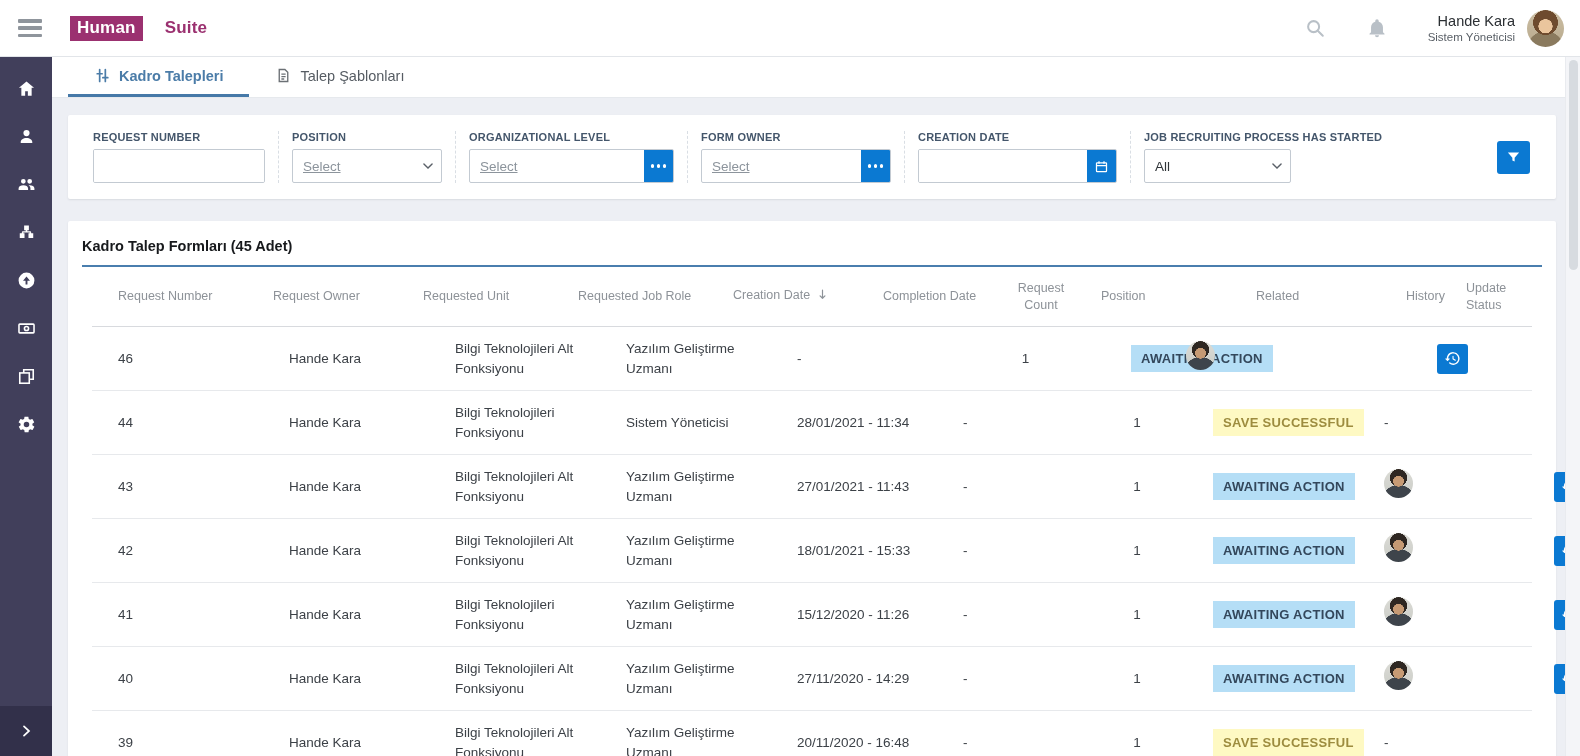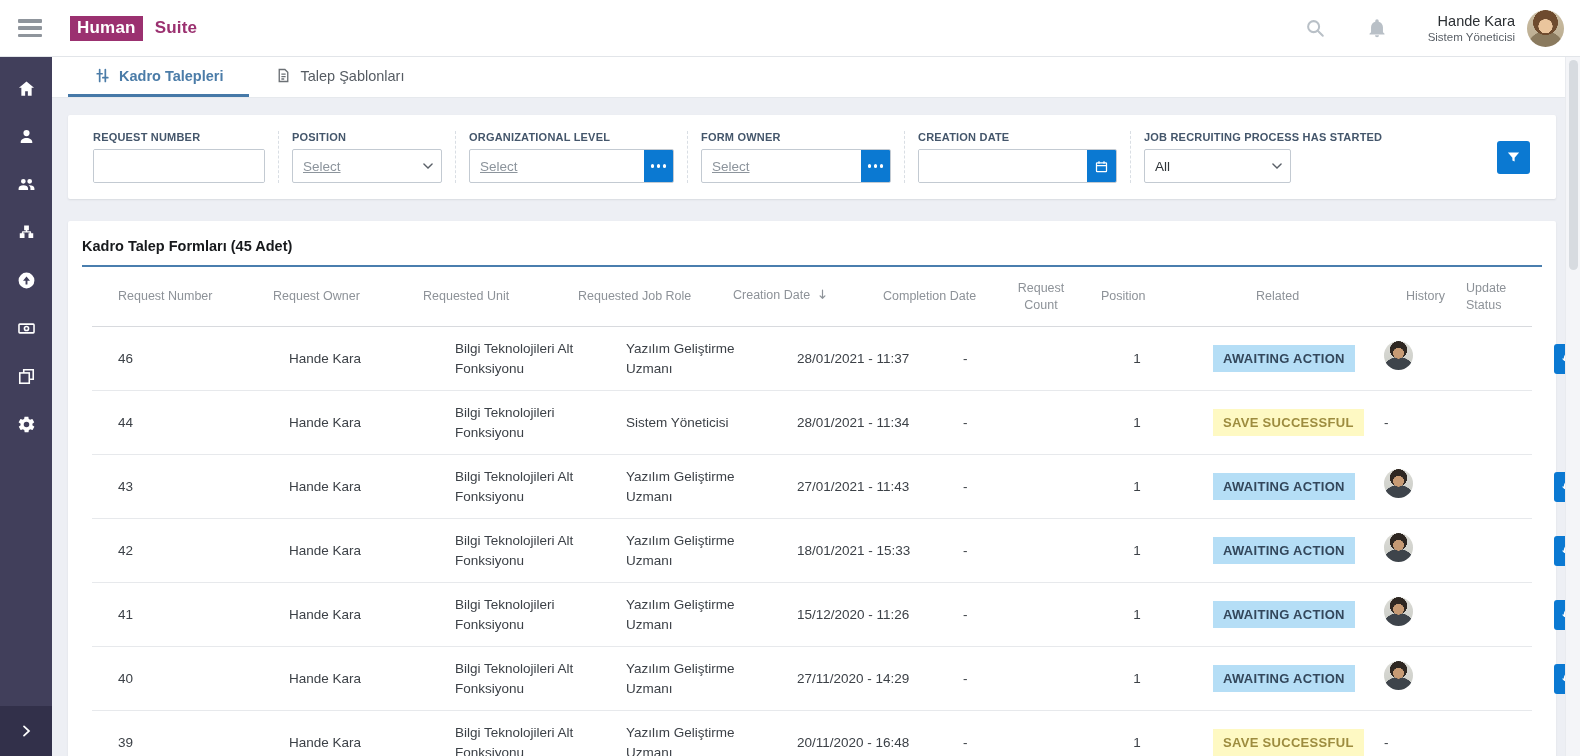--- a/index.html
+++ b/index.html
@@ -9,21 +9,21 @@
   
   .topbar { position:absolute; top:0; left:0; width:1580px; height:57px;
     background:#fff; border-bottom:1px solid #E2E5E9; display:flex; align-items:center;
     padding:0 16px; z-index:30; }
   .hamburger { width:24px; height:18px; display:flex; flex-direction:column;
     justify-content:space-between; cursor:pointer; margin-left:2px; }
   .hamburger span { height:3.5px; background:#8F959C; border-radius:1px; }
   .logo { display:flex; align-items:center; margin-left:28px; font-weight:bold;
     font-size:17px; letter-spacing:.2px; }
   .logo .boxed { background:#9B3170; color:#fff; padding:2px 7px 3px; }
-  .logo .plain { color:#9B3170; margin-left:12px; }
+  .logo .plain { color:#9B3170; margin-left:22px; }
   .topbar .spacer { flex:1; }
   .icon-btn { width:22px; height:22px; color:#B9C0C7; margin-right:40px; cursor:pointer; }
   .icon-btn svg { width:100%; height:100%; }
   .userblock { text-align:right; margin-right:12px; line-height:1.25; }
   .userblock .uname { font-size:14.5px; color:#2B2F33; }
   .userblock .urole { font-size:11.5px; color:#595F66; }
   .avatar { width:37px; height:37px; border-radius:50%; flex:0 0 auto; cursor:pointer;
     background:
       radial-gradient(circle at 50% 44%, #EAC59D 0 25%, rgba(0,0,0,0) 26%),
       radial-gradient(circle at 50% 34%, #6E4B2E 0 40%, rgba(0,0,0,0) 41%),
@@ -325,21 +325,20 @@
             <div class="th c-center">History</div>
             <div class="th c-upd">Update Status</div>
           </div>
 
           <div>
   <div class="trow tbody-row">
     <div class="cell c-first">46</div>
     <div class="cell">Hande Kara</div>
     <div class="cell">Bilgi Teknolojileri Alt Fonksiyonu</div>
     <div class="cell">Yazılım Geliştirme Uzmanı</div>
-    <div class="cell">28/01/2021 - 11:37</div>
     <div class="cell">-</div>
     <div class="cell c-center">1</div>
     <div class="cell c-pos">
       <span class="chip awaiting">AWAITING ACTION</span>
     </div>
     <div class="cell">
       <span class="avatar-sm"></span>
       
     </div>
     <div class="cell c-center">

